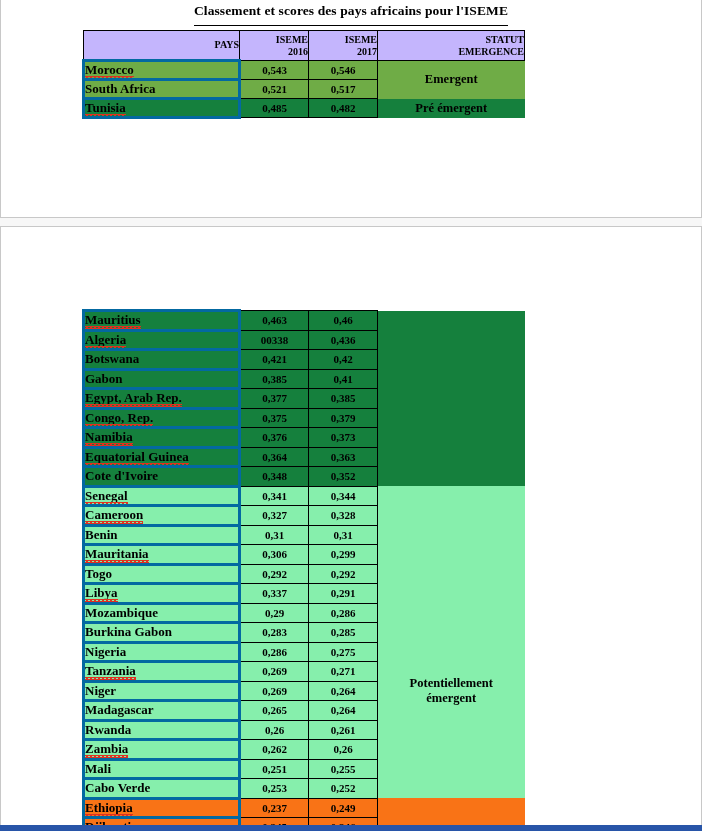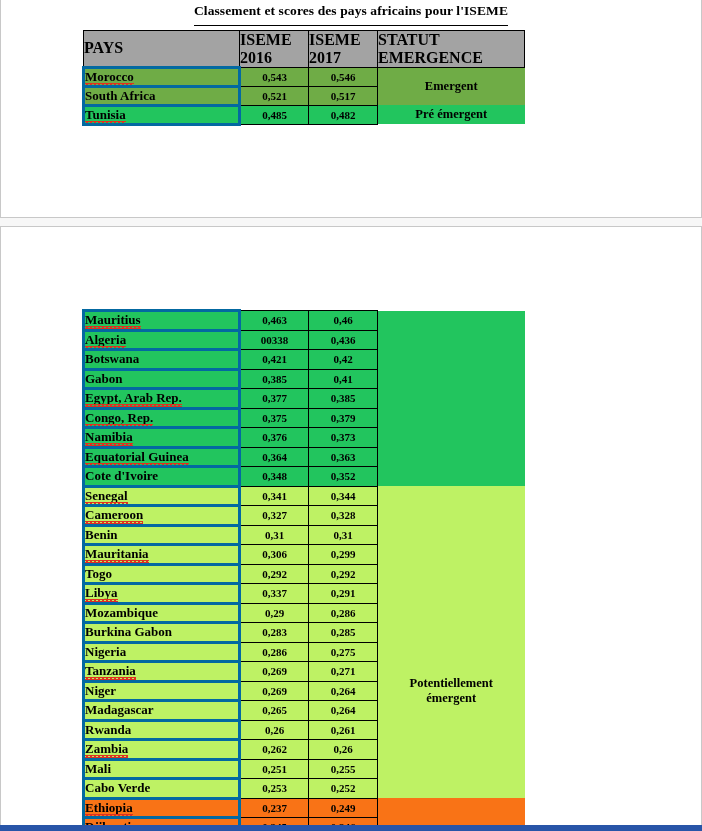--- a/index.html
+++ b/index.html
@@ -92,32 +92,33 @@
     text-align: center;
     font-weight: bold;
     font-size: 12.5px;
     border: none;
   }
 
   
   .hdr-country, .hdr-num, .hdr-status {
     border: 1.6px solid #000;
     font-weight: bold;
-    font-size: 16px;
-    background: #a3a3a3;
+    font-size: 10px;
+    background: #c4b5fd;
     line-height: 1.12;
+    text-align: right;
   }
   .hdr-country { padding-left: 4px; vertical-align: bottom; padding-bottom: 3px; }
   .hdr-num     { padding-left: 4px; vertical-align: top; padding-top: 2px; }
   .hdr-status  { padding-left: 4px; vertical-align: top; padding-top: 2px; }
 
   
   .bg-green  { background: #6FAC46; }
-  .bg-yellow { background: #22c55e; }
-  .bg-salmon { background: #bef264; }
+  .bg-yellow { background: #15803d; }
+  .bg-salmon { background: #86efac; }
   .bg-brown  { background: #f97316; }
 
   #table-1 { top: 30px; }
   #table-1 tr { height: 19px; }
   #table-1 tr.header-row { height: 30px; }
 
   #table-2 { top: 309px; }
   #table-2 tr { height: 19.5px; }
 
   

